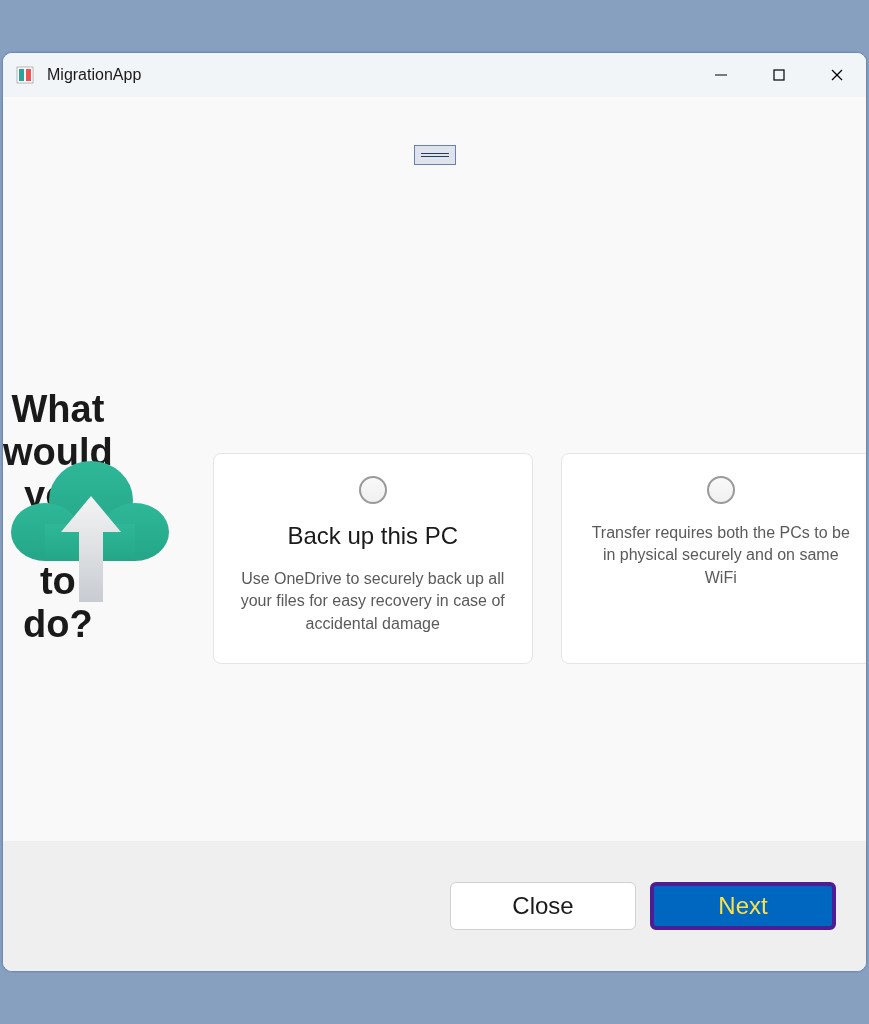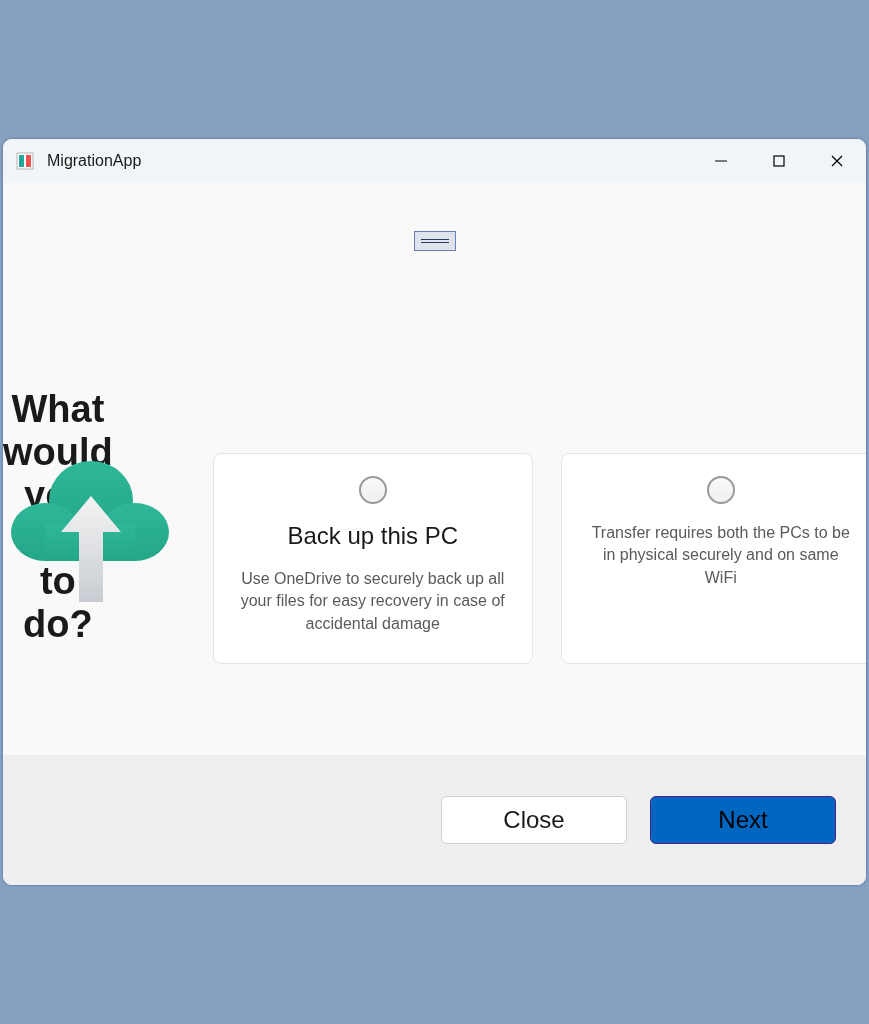--- a/index.html
+++ b/index.html
@@ -12,21 +12,21 @@
       background: #88a0c0;
       width: 869px;
       height: 1024px;
       overflow: hidden;
       display: flex;
       align-items: center;
       justify-content: center;
     }
     .window {
       width: 865px;
-      height: 748px;
+      height: 920px;
       background: #f9f9f9;
       border-radius: 10px;
       overflow: hidden;
       display: flex;
       flex-direction: column;
       border: 1px solid #6b8cb8;
       box-shadow: 0 0 0 1px rgba(0,0,0,0.05);
     }
     .titlebar {
       height: 44px;
@@ -168,23 +168,22 @@
       cursor: pointer;
       border: none;
     }
     .btn-secondary {
       background: #ffffff;
       border: 1px solid #d0d0d0;
       color: #1a1a1a;
     }
     .btn-primary {
       background: #0067c0;
-      color: #000000;
-      border: 1px solid #4c1d95;
-      margin-left: 9px;
+      color: #fde047;
+      border: 4px solid #4c1d95;
     }
   </style>
 </head>
 <body>
 
 <div class="window">
   <div class="titlebar">
     <div class="titlebar-icon">
       <svg width="18" height="18" viewBox="0 0 18 18">
         <rect x="1" y="1" width="16" height="16" fill="#fff" stroke="#888" stroke-width="0.6"></rect>

